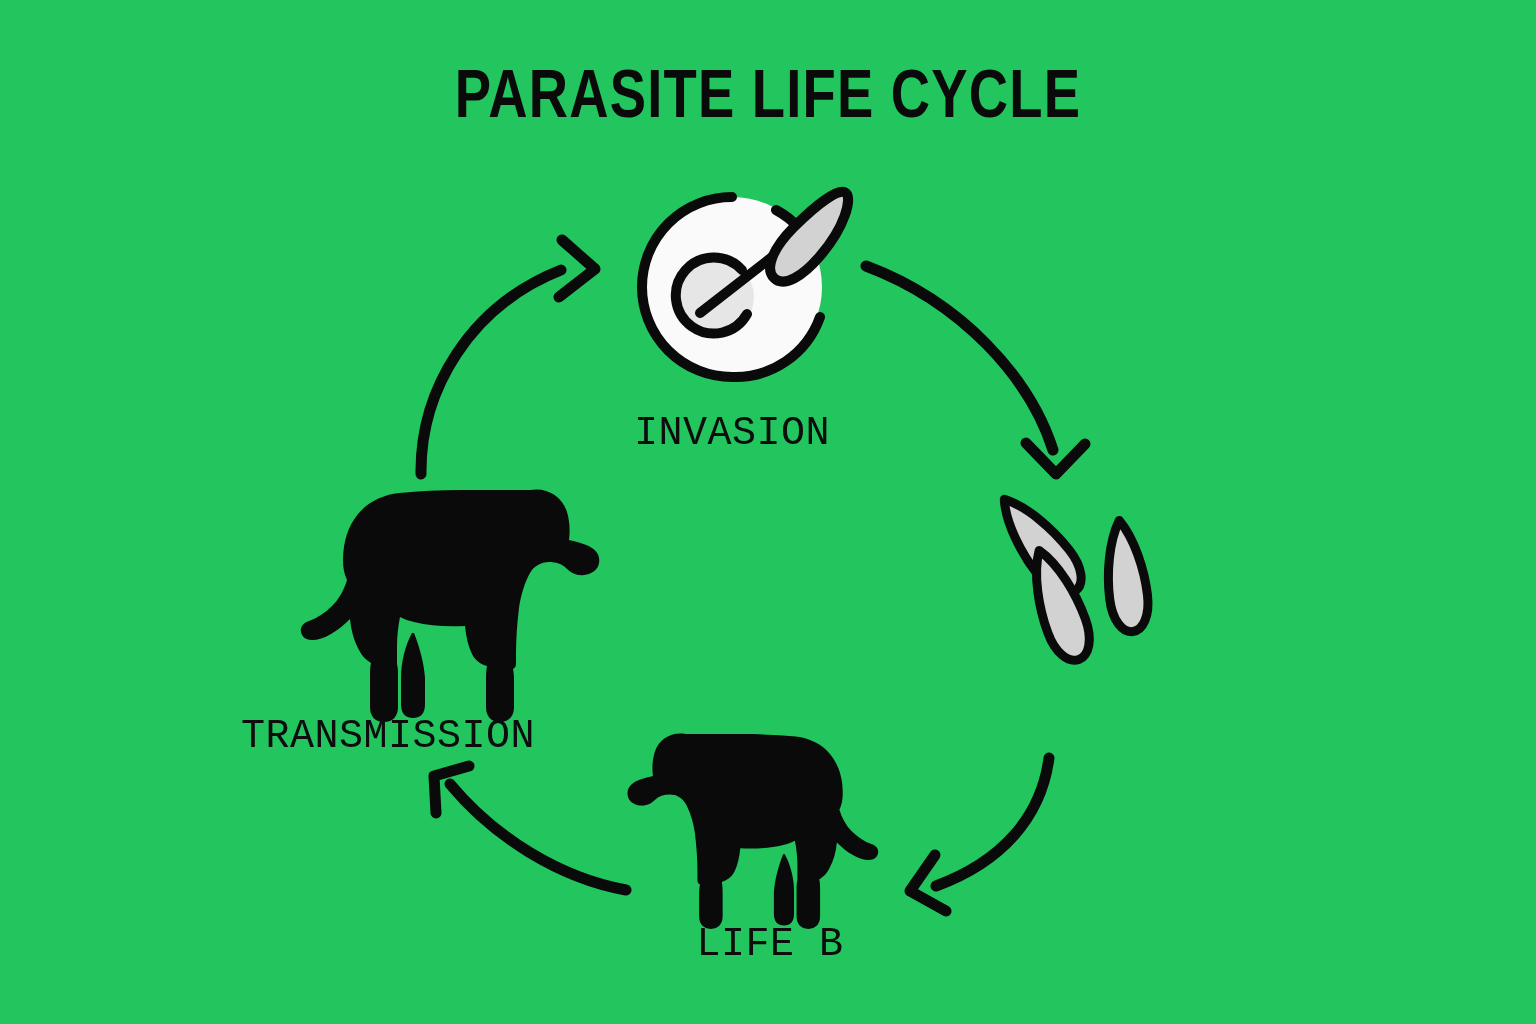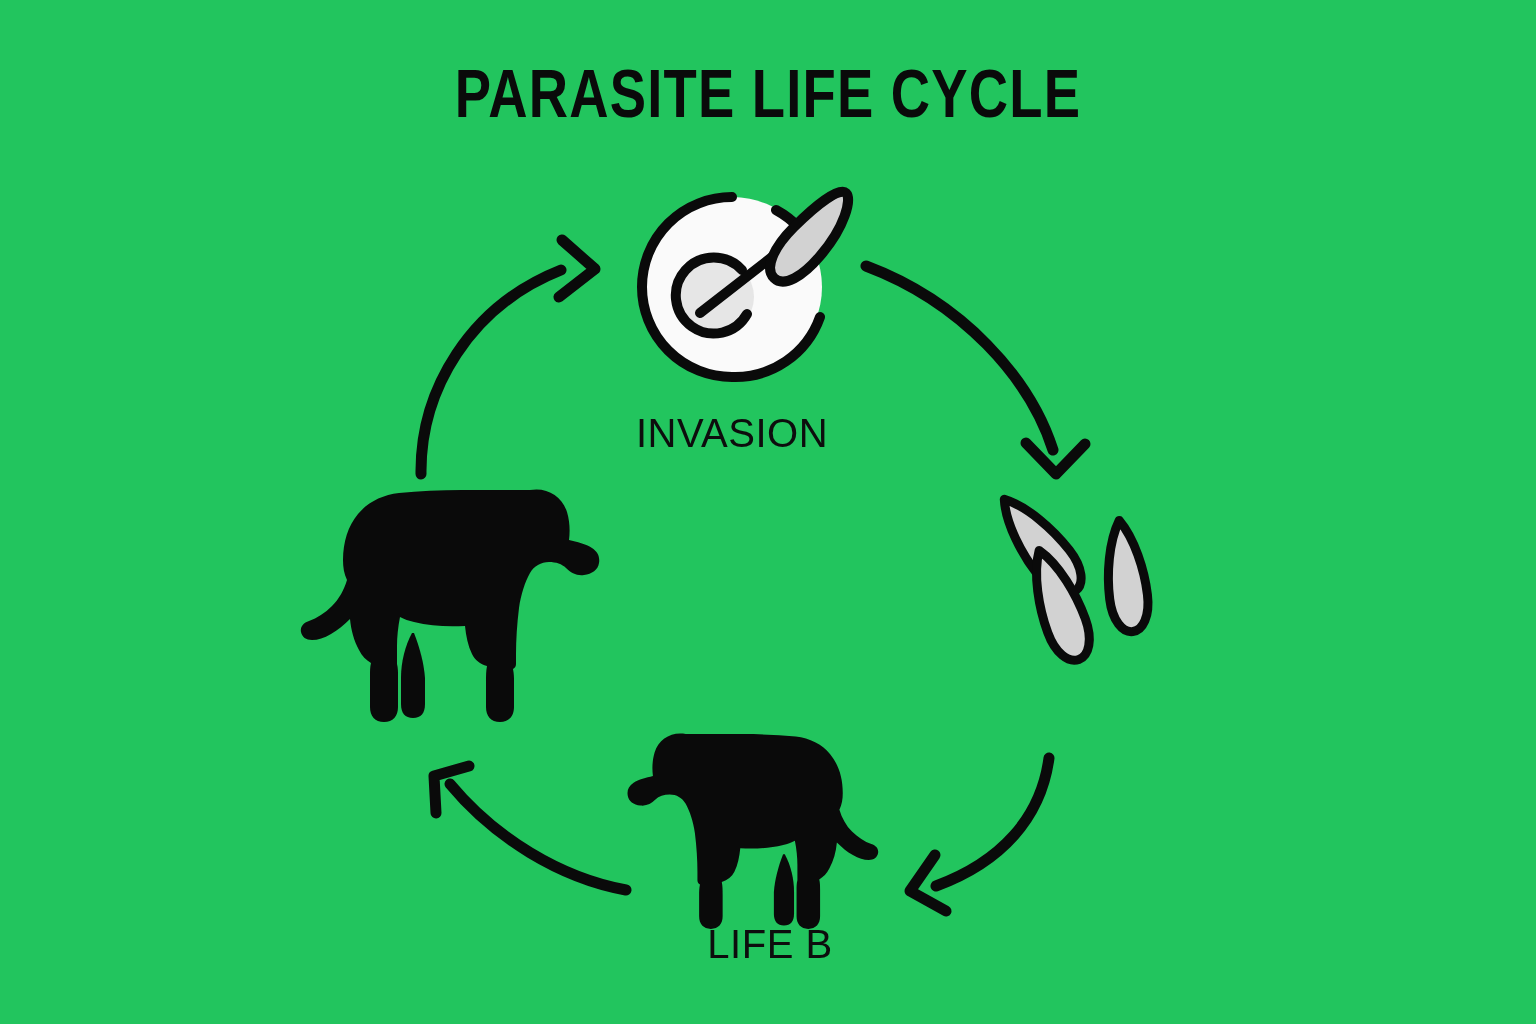--- a/index.html
+++ b/index.html
@@ -24,21 +24,21 @@
     font-weight:700;
     font-size:68px;
     letter-spacing:1.5px;
     color:#0a0a0a;
     transform:scaleX(0.80);
     transform-origin:50% 50%;
     white-space:nowrap;
   }
   .node-label {
     position:absolute;
-    font-family:Liberation Sans, sans-serif;
+    font-family:Liberation Mono, monospace;
     font-weight:500;
     color:#0d0d0d;
     white-space:nowrap;
     text-align:center;
   }
   #label-invasion   { left:567px; top:411px; width:330px; font-size:40px; letter-spacing:0.5px; }
   #label-reproduction{ left:889px; top:673px; width:370px; font-size:40px; letter-spacing:0.5px; text-align:left; }
   #label-transmission{ left:241px; top:714px; width:380px; font-size:40px; letter-spacing:0.5px; text-align:left; }
   #label-hostb      { left:625px; top:922px; width:290px; font-size:40px; letter-spacing:0.5px; }
   svg.layer {
@@ -232,14 +232,15 @@
       </g>
     </g>
 
   </svg>
 
   <div class="node-label" id="label-invasion">INVASION</div>
 
 
   <div class="node-label" id="label-hostb">LIFE B</div>
 
+  <div class="node-label" id="label-transmission">TRANSMISSION</div>
 
 </div>
 
 </body></html>

